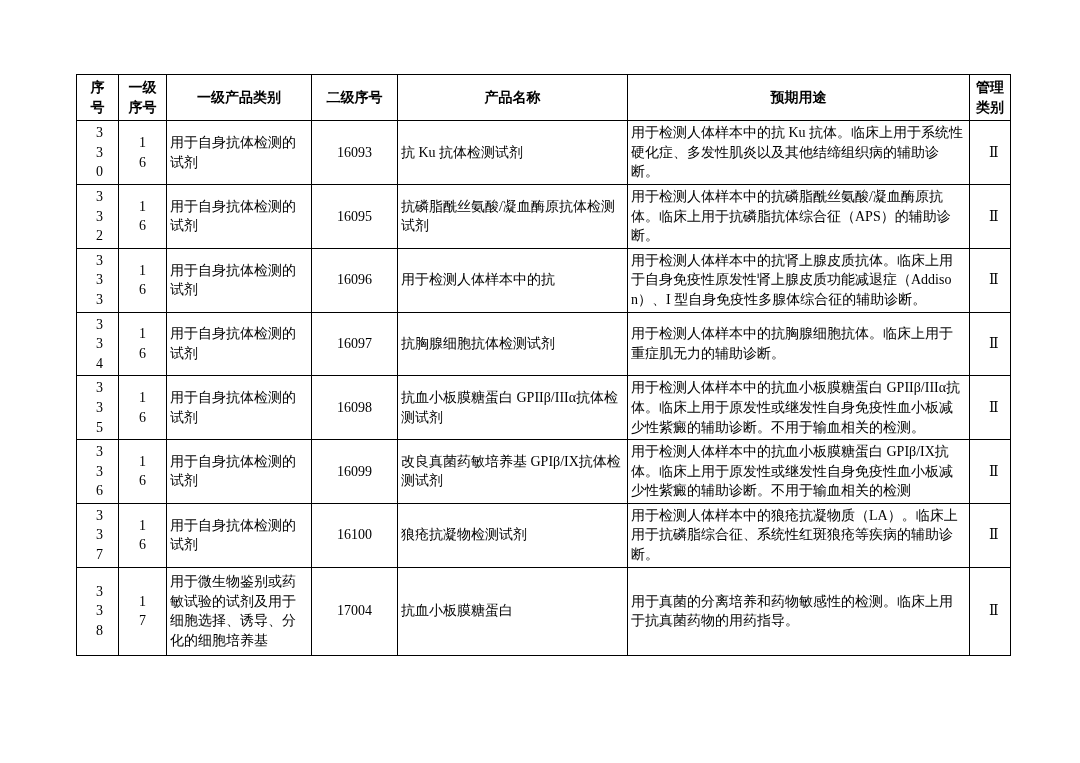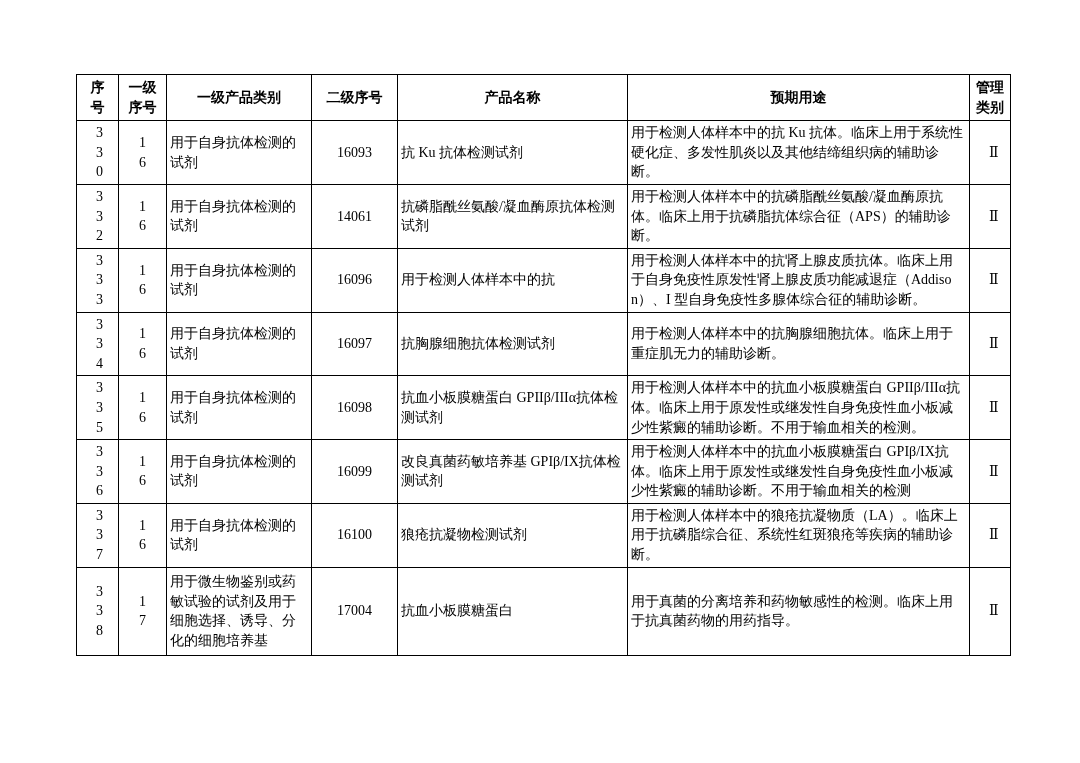--- a/index.html
+++ b/index.html
@@ -66,21 +66,21 @@
           <td class="left">用于自身抗体检测的试剂</td>
           <td class="center">16093</td>
           <td class="left">抗 Ku 抗体检测试剂</td>
           <td class="left">用于检测人体样本中的抗 Ku 抗体。临床上用于系统性硬化症、多发性肌炎以及其他结缔组织病的辅助诊断。</td>
           <td class="center">Ⅱ</td>
         </tr>
         <tr style="height: 55px;">
           <td class="center">332</td>
           <td class="center">16</td>
           <td class="left">用于自身抗体检测的试剂</td>
-          <td class="center">14061</td>
+          <td class="center">16095</td>
           <td class="left">抗磷脂酰丝氨酸/凝血酶原抗体检测试剂</td>
           <td class="left">用于检测人体样本中的抗磷脂酰丝氨酸/凝血酶原抗体。临床上用于抗磷脂抗体综合征（APS）的辅助诊断。</td>
           <td class="center">Ⅱ</td>
         </tr>
         <tr style="height: 55px;">
           <td class="center">333</td>
           <td class="center">16</td>
           <td class="left">用于自身抗体检测的试剂</td>
           <td class="center">16096</td>
           <td class="left">用于检测人体样本中的抗</td>

